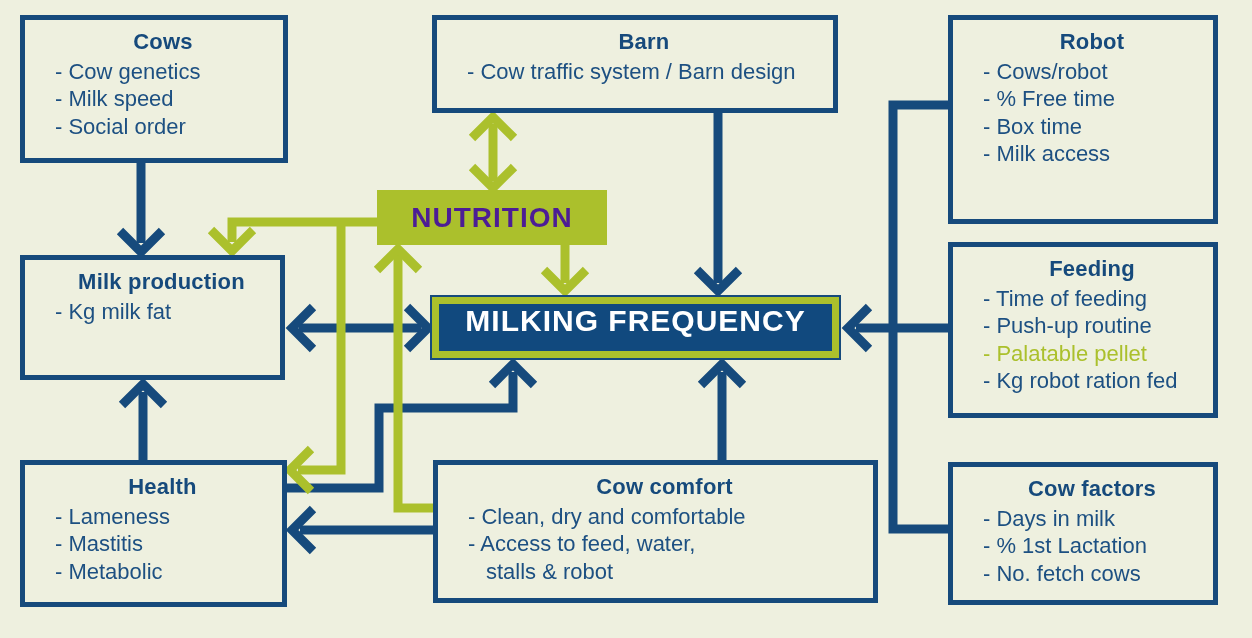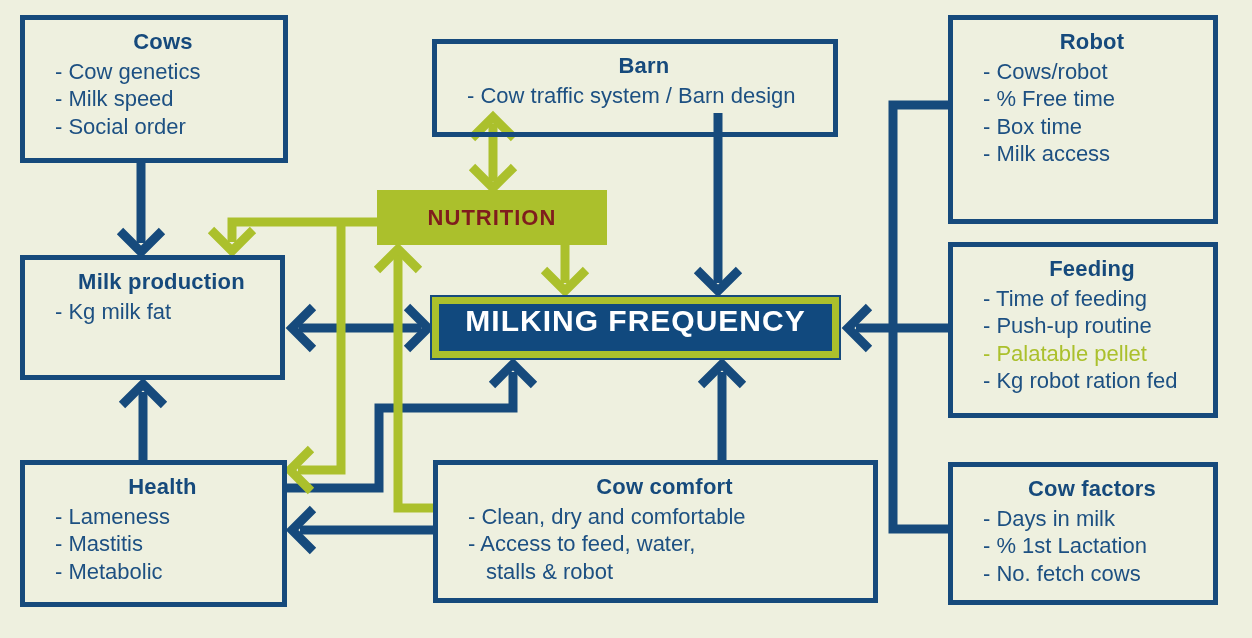--- a/index.html
+++ b/index.html
@@ -21,33 +21,33 @@
     color:#164a7c; letter-spacing:0.2px; margin-bottom:4px;text-align:center;
   }
   .box-items { }
   .list-item {
     font-size:22px; color:#1d5082; line-height:1.24;
     white-space:pre-line; padding-left:18px; text-indent:-18px;
   }
   .list-item.hl { color:#abc02c; font-weight:normal; }
 
   #box-cows            { left:20px;  top:15px;  width:268px; height:148px; }
-  #box-barn            { left:432px; top:15px;  width:406px; height:98px;margin-top:24px;  }
+  #box-barn            { left:432px; top:15px;  width:406px; height:98px;  }
   #box-robot           { left:948px; top:15px;  width:270px; height:209px; }
   #box-milk-production { left:20px;  top:255px; width:265px; height:125px; }
   #box-feeding         { left:948px; top:242px; width:270px; height:176px; }
   #box-health          { left:20px;  top:460px; width:267px; height:147px; }
   #box-cow-comfort     { left:433px; top:460px; width:445px; height:143px; }
   #box-cow-factors     { left:948px; top:462px; width:270px; height:143px; }
 
   #box-nutrition {
     position:absolute; left:377px; top:190px; width:230px; height:55px;
     background:#abc02c; display:flex; align-items:center; justify-content:center;
   }
-  .nutrition-title { font-weight:bold; font-size:22px; color:#7f1d1d; letter-spacing:1px; }
+  .nutrition-title { font-weight:bold; font-size:28px; color:#4c1d95; letter-spacing:1px; }
 
   #box-milking-frequency {
     position:absolute; left:430px; top:295px; width:411px; height:65px;
     background:#abc02c; border:2px solid #164a7c; box-sizing:border-box; padding:7px;
   }
   .mf-inner {
     width:100%; height:100%; background:#11497e;
     display:flex; align-items:flex-start; justify-content:center;
   }
   .mf-title { font-weight:bold; font-size:30px; color:#ffffff; letter-spacing:1px; white-space:nowrap; }

